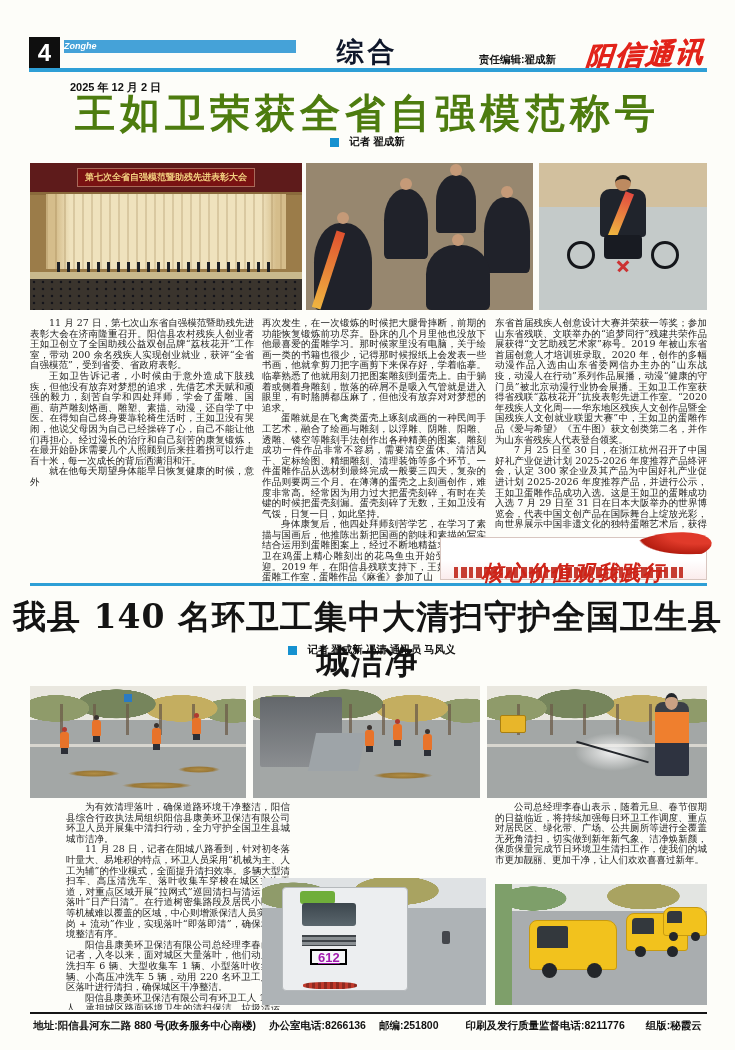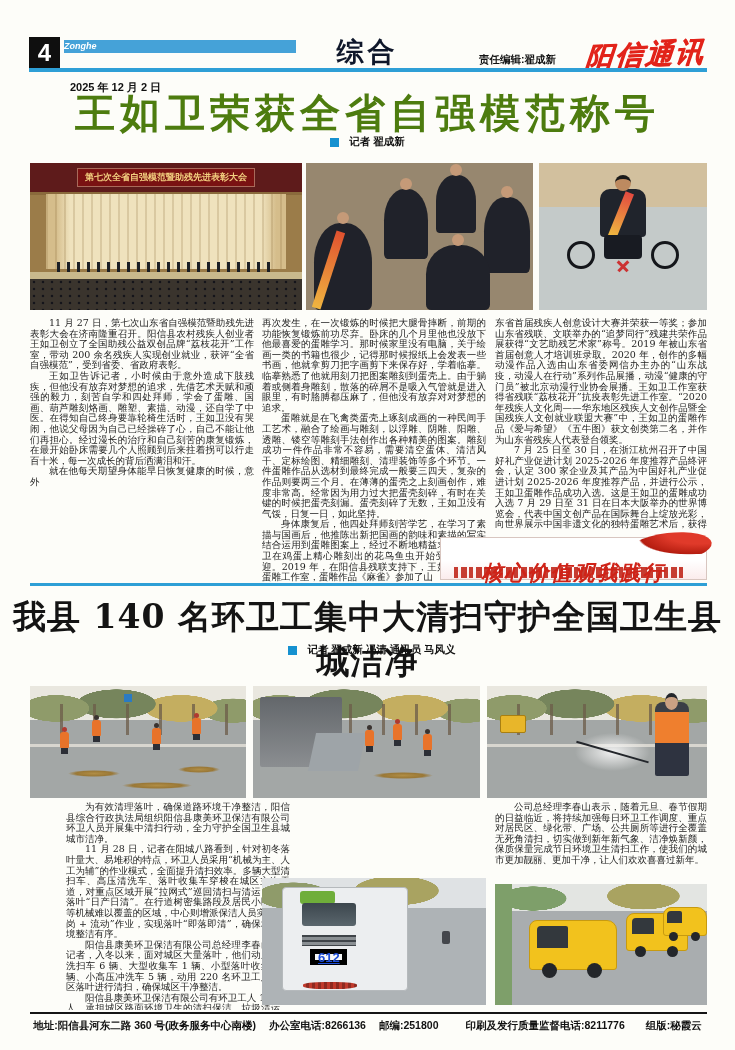--- a/index.html
+++ b/index.html
@@ -111,22 +111,22 @@
   
   #ph-sweeper { left:262px; top:878px; width:224px; height:127px;
                 background:radial-gradient(60px 22px at 14% 14%, #8f9b6a 60%, transparent 61%),
                            radial-gradient(70px 24px at 60% 10%, #a9a361 60%, transparent 61%),
                            linear-gradient(#dfe2e4 0 24%, #aeb3b6 24% 100%); }
   .swp-body { position:absolute; left:9%; top:7%; width:56%; height:82%; background:#eceef0; border:1px solid #b5b9bc; border-radius:4px; }
   .swp-tank { position:absolute; left:14%; top:3%; width:28%; height:13%; background:#6fae3a; border-radius:3px; }
   .swp-wind { position:absolute; left:15%; top:15%; width:44%; height:22%; background:linear-gradient(#3c464d,#5a666d); border-radius:3px; }
   .swp-grille { position:absolute; left:15%; top:46%; width:44%; height:11%;
                 background:repeating-linear-gradient(180deg,#3f4449 0 2px, #8a8f93 2px 5px); }
-  .swp-plate { position:absolute; left:22%; top:60%; width:30%; height:16%; background:#f7f8f9; border:5px solid #000000;
-               display:flex; align-items:center; justify-content:center; font:bold 13px "Liberation Sans", sans-serif; color:#1d4ed8;text-decoration:underline; }
+  .swp-plate { position:absolute; left:22%; top:60%; width:30%; height:16%; background:#f7f8f9; border:2px solid #000000;
+               display:flex; align-items:center; justify-content:center; font:bold 13px "Liberation Sans", sans-serif; color:#a21caf;text-decoration:underline; }
   .swp-brush { position:absolute; left:16%; bottom:1%; width:44%; height:7%; border-radius:40%;
                background:repeating-linear-gradient(90deg,#c0392b 0 3px, #8e2a20 3px 6px); }
   .moped { position:absolute; right:16%; top:42%; width:8px; height:13px; background:#44474c; border-radius:2px; }
 
   
   #ph-trikes { left:495px; top:884px; width:212px; height:121px;
                background:radial-gradient(55px 20px at 18% 12%, #7e9f6a 60%, transparent 61%),
                           radial-gradient(60px 22px at 70% 10%, #a9a361 60%, transparent 61%),
                           linear-gradient(90deg,#7e9f6a 0 8%, transparent 8%),
                           linear-gradient(#e3e5e2 0 22%, #a9adaf 22% 100%); }
@@ -301,20 +301,20 @@
       </div>
     <div class="trike t3">
         <div class="cab"></div>
         <div class="wh w1"></div>
         <div class="wh w2"></div>
       </div>
   </div>
 
   <div class="footer-rule"></div>
   <div class="footer-row">
-    <span>地址:阳信县河东二路 360 号(政务服务中心南楼)</span>
+    <span>地址:阳信县河东二路 880 号(政务服务中心南楼)</span>
     <span>办公室电话:8266136</span>
     <span>邮编:251800</span>
     <span style="margin-left:14px;">印刷及发行质量监督电话:8211776</span>
     <span style="margin-left:8px;">组版:秘霞云</span>
   </div>
 
 </div>
 
 </body></html>

